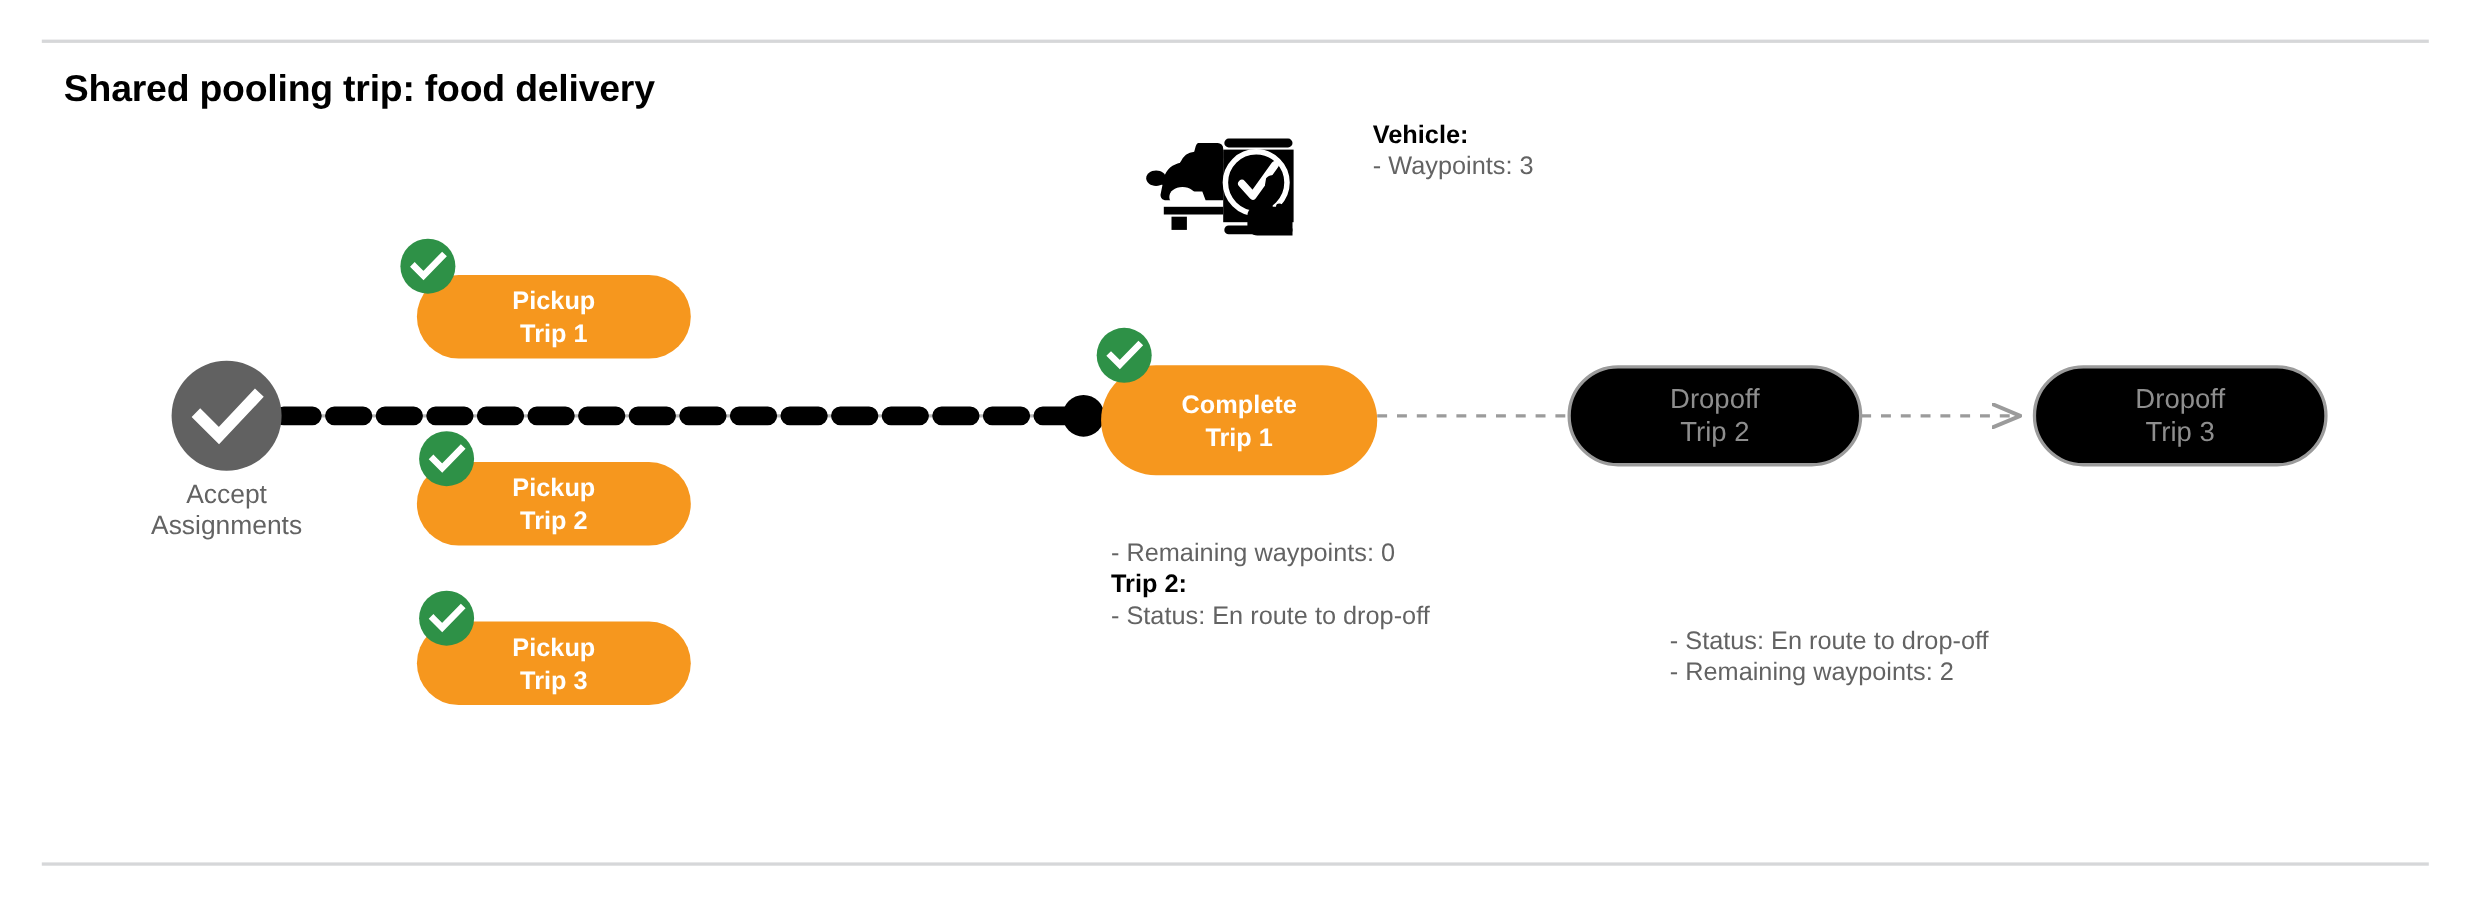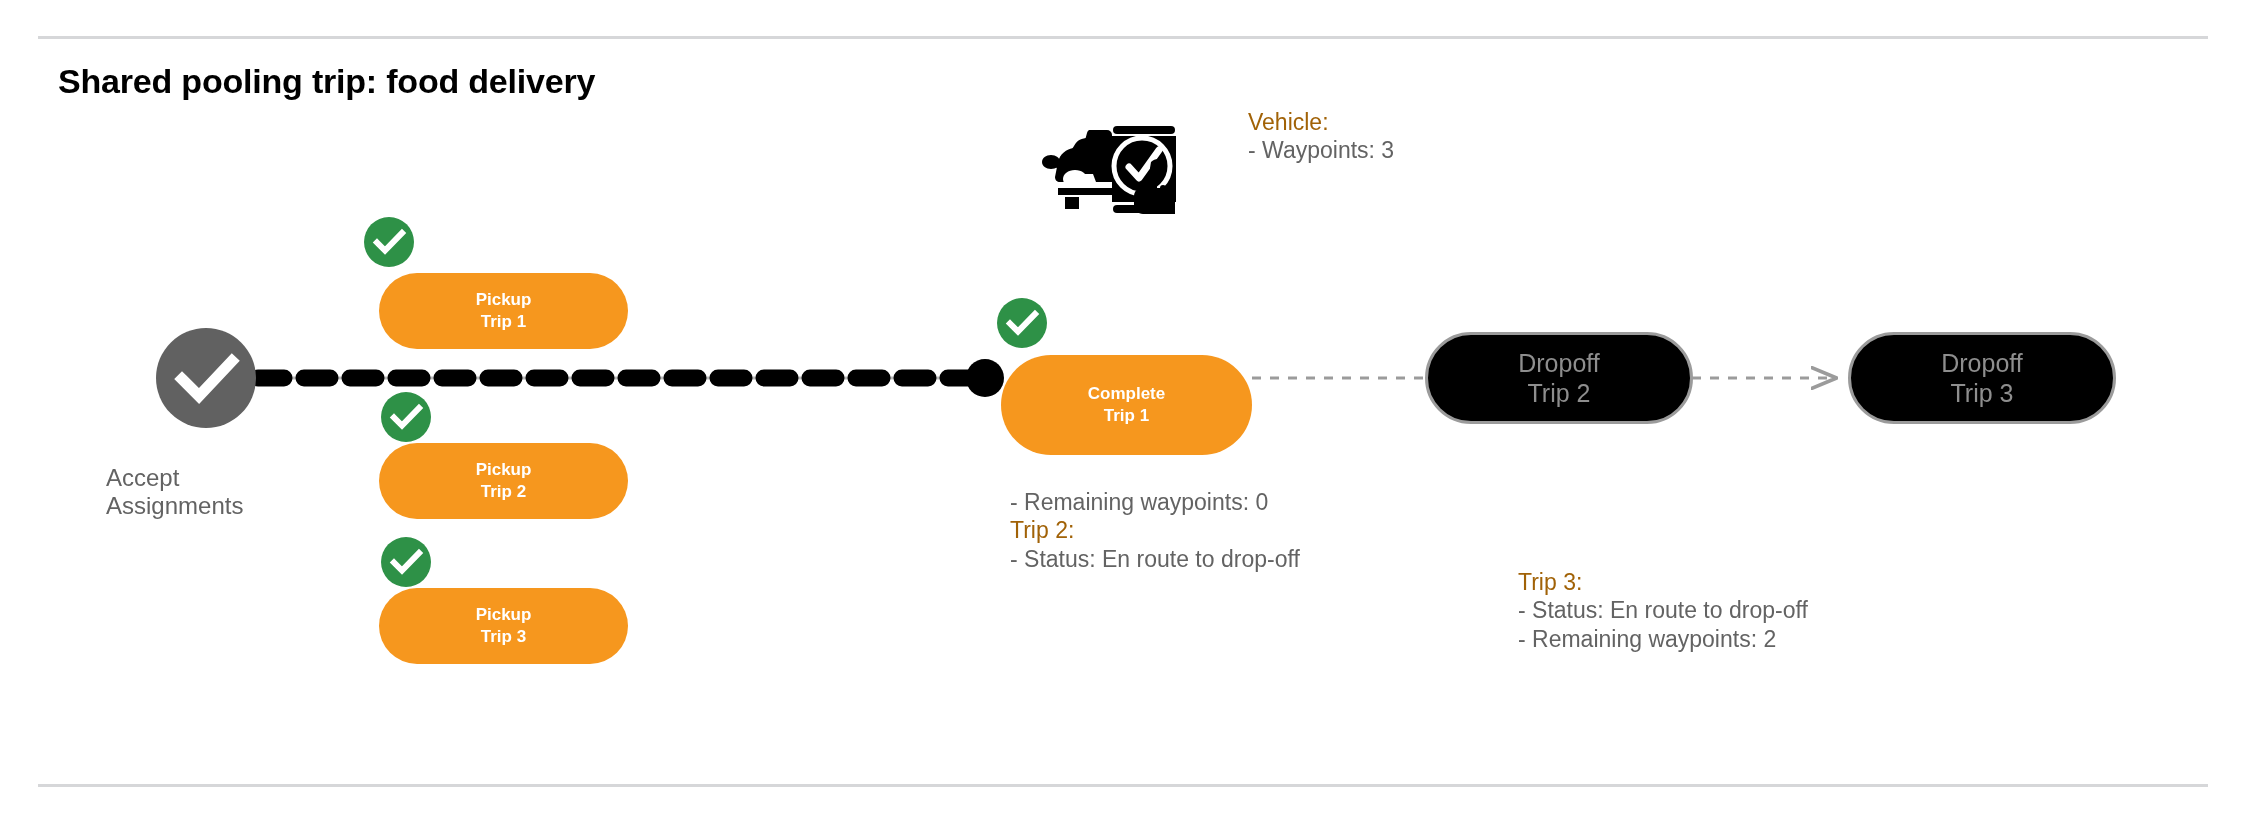--- a/index.html
+++ b/index.html
@@ -68,43 +68,41 @@
     border-radius: 50%;
     background: #616161;
     position: relative;
   }
   .accept-circle svg { position: absolute; left: 0; top: 0; }
   .accept-label {
     position: absolute;
     left: -50px;
     top: 108px;
     width: 200px;
-    text-align: left;
+    text-align: center;
     font-size: 24px;
     line-height: 1.18;
     color: #636363;
-    margin-top: 28px;
   }
 
   
   .pill {
     position: absolute;
     border-radius: 999px;
     background: #F6971E;
     color: #ffffff;
     display: flex;
     flex-direction: column;
     align-items: center;
     justify-content: center;
-    font-size: 17px;
+    font-size: 23px;
     font-weight: 600;
     line-height: 1.22;
     text-align: center;
     box-sizing: border-box;
-    margin-top: 23px;
   }
   .pill .l2 { margin-top: 1px; }
 
   
   .badge-check {
     position: absolute;
     width: 50px;
     height: 50px;
     border-radius: 50%;
     background: #2E9147;
@@ -139,21 +137,21 @@
   }
 
   
   .annot {
     position: absolute;
     font-size: 23px;
     line-height: 1.235;
     color: #636363;
     white-space: nowrap;
   }
-  .annot .hd { font-weight: 400; color: #a16207; }
+  .annot .hd { font-weight: 700; color: #000000; }
   .annot .row { display: block; }
 </style>
 </head>
 <body>
 
 <div id="slide">
 
   <div class="rule top"></div>
   <div class="rule bottom"></div>
 
@@ -280,18 +278,17 @@
     <span class="row">- Waypoints: 3</span>
   </div>
 
   <div class="annot" style="left:1010px; top:488px;">
     <span class="row">- Remaining waypoints: 0</span>
     <span class="row hd">Trip 2:</span>
     <span class="row">- Status:  En route to drop-off</span>
   </div>
 
   <div class="annot" style="left:1518px; top:568px;">
-    <span class="row hd">Trip 3:</span>
     <span class="row">- Status:  En route to drop-off</span>
     <span class="row">- Remaining waypoints: 2</span>
   </div>
 
 </div>
 
 </body></html>

